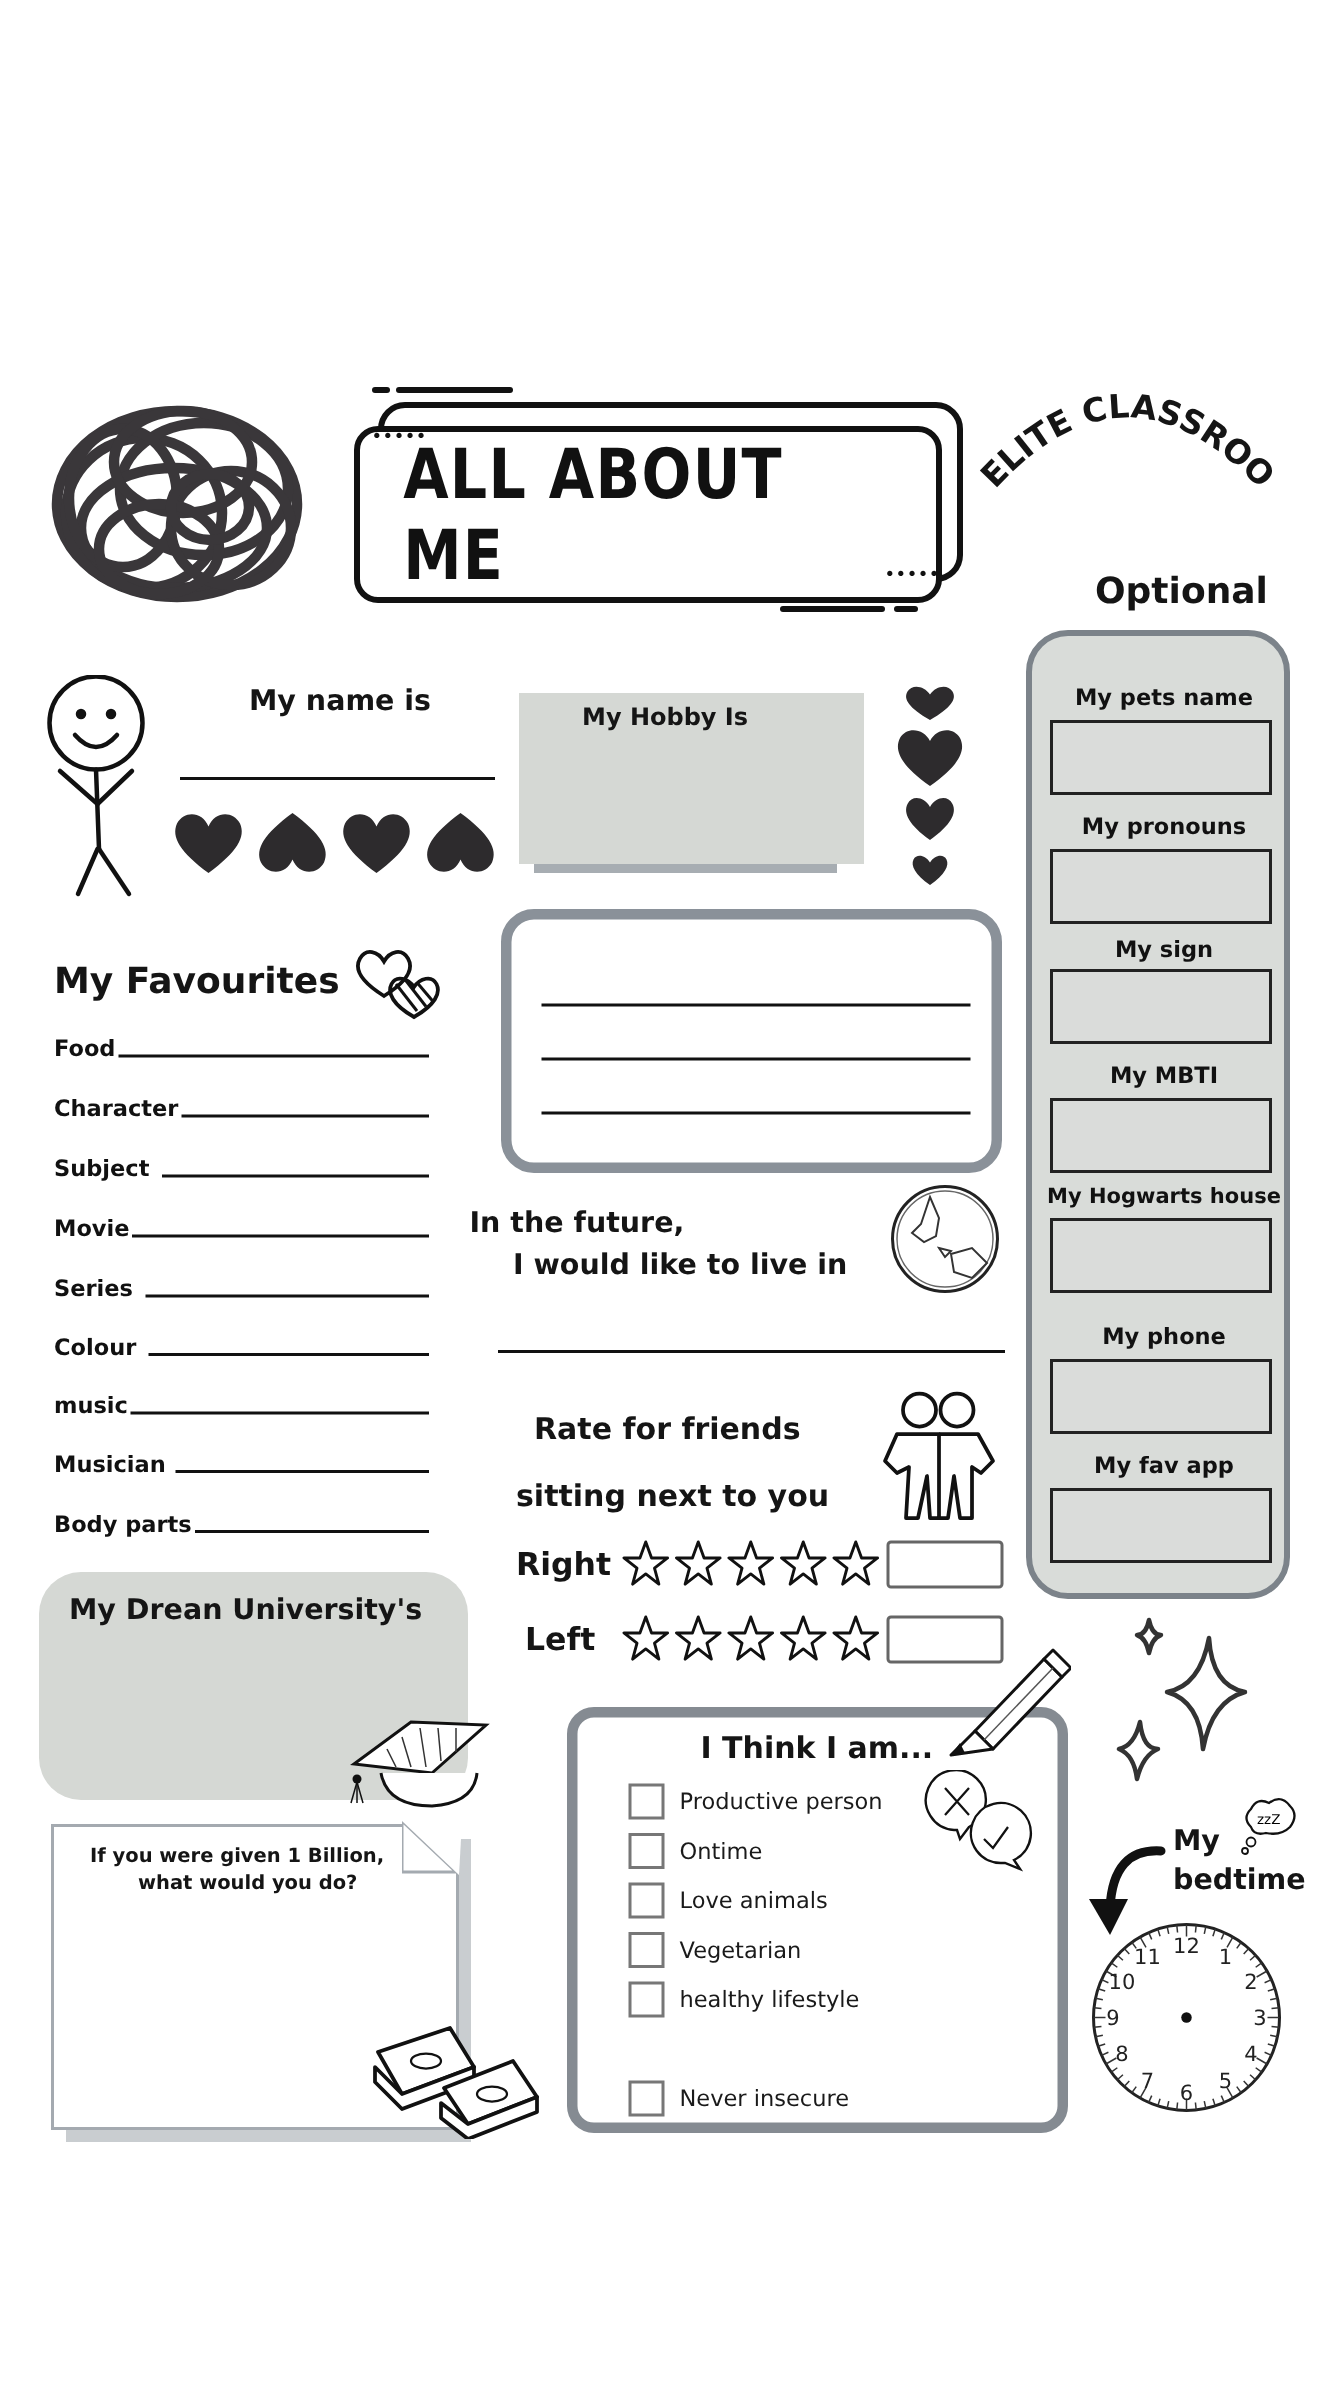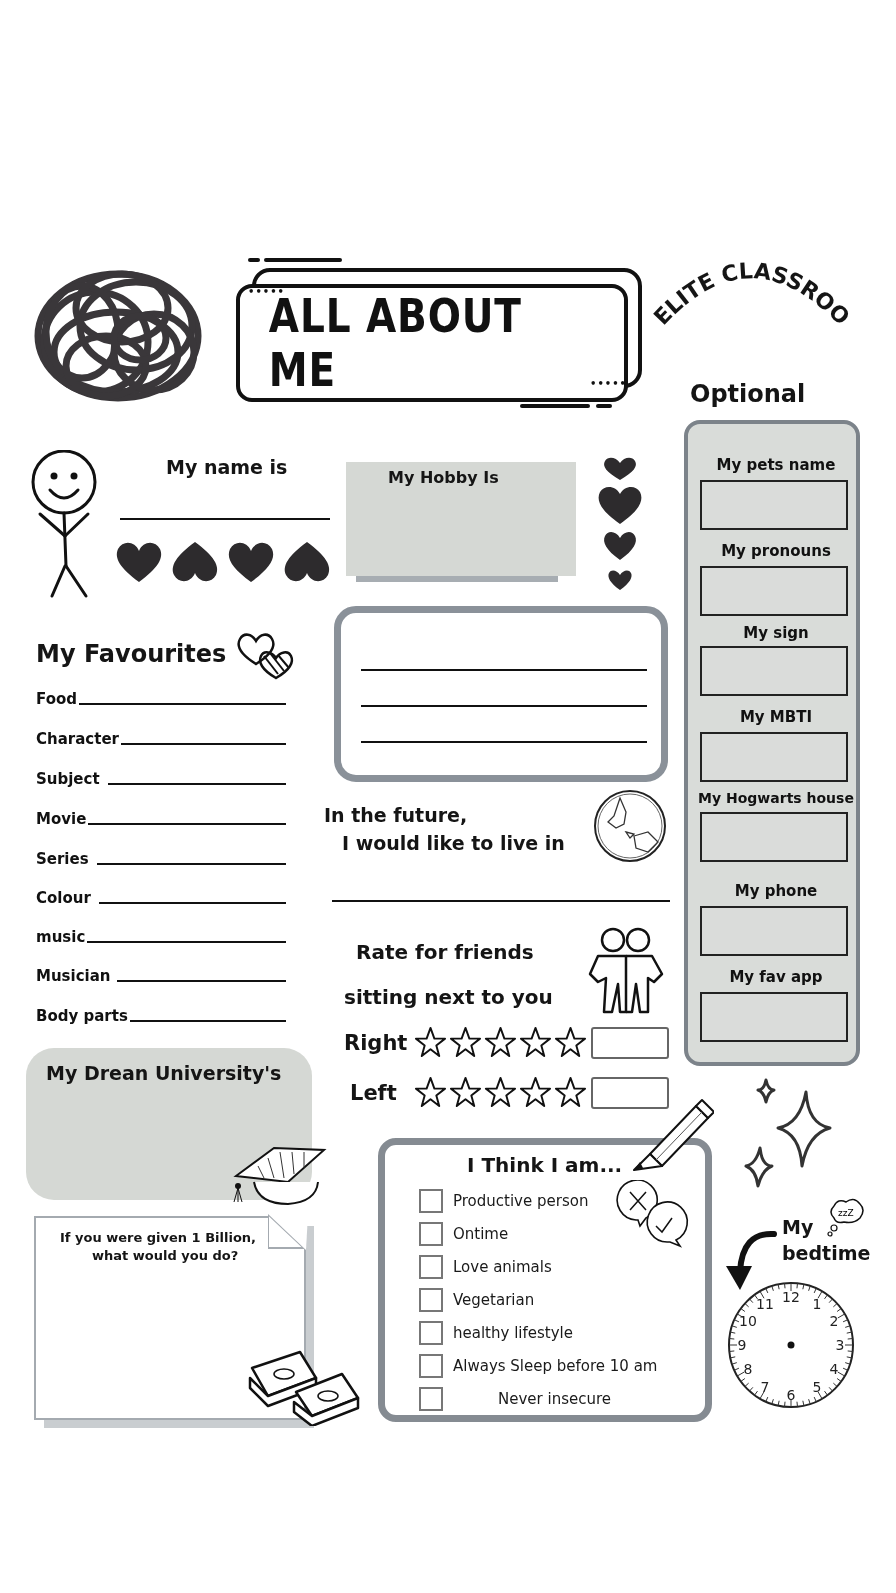--- a/index.html
+++ b/index.html
@@ -6,21 +6,21 @@
   body{width:896px;height:1593px;position:relative;overflow:hidden;font-family:"DejaVu Sans",sans-serif;color:#111;}
   .abs{position:absolute;}
   .hand{font-family:"DejaVu Sans",sans-serif;font-weight:bold;color:#151515;}
   
   .title-back{left:252px;top:268px;width:382px;height:112px;border:4px solid #111;border-radius:18px;}
   .title-front{left:236px;top:284px;width:384px;height:110px;border:4px solid #111;border-radius:16px;background:#fff;display:flex;align-items:center;justify-content:center;}
   .title-text{font-family:"DejaVu Sans",sans-serif;font-weight:bold;font-size:46px;letter-spacing:1px;transform:scaleX(0.85);}
   .dash{position:absolute;height:4px;background:#111;border-radius:2px;}
   .dots{position:absolute;font-size:10px;letter-spacing:1px;font-weight:bold;}
   
-  .opt-panel{left:684px;top:420px;width:168px;height:638px;background:#d9dcd9;border:4px solid #7c838a;border-radius:16px;}
+  .opt-panel{left:684px;top:420px;width:168px;height:638px;background:#d9dcd9;border:4px solid #7c838a;border-radius:28px;}
   .opt-label{position:absolute;left:0;width:176px;text-align:center;font-size:15px;font-weight:bold;}
   .opt-box{position:absolute;left:12px;width:144px;height:46px;border:2px solid #222;background:#dadcda;}
   
   .fav-row{position:absolute;left:36px;width:250px;height:22px;display:flex;align-items:flex-end;}
   .fav-label{font-size:15px;font-weight:bold;white-space:nowrap;}
   .fav-line{flex:1;border-bottom:2px solid #111;margin-left:2px;margin-bottom:3px;}
   
   .hobby-shadow{left:356px;top:472px;width:202px;height:110px;background:#a7adb2;}
   .hobby{left:346px;top:462px;width:230px;height:114px;background:#d5d8d4;}
   
@@ -72,21 +72,21 @@
 
 <svg class="abs" style="left:640px;top:240px;" width="230" height="110" viewBox="0 0 230 110">
   <defs>
       <path id="arc" d="M 22 88 Q 110 -10 200 86"></path>
     </defs>
   <text font-family="DejaVu Sans, sans-serif" font-weight="bold" font-size="22" fill="#151515">
     <textPath href="#arc" startOffset="2">ELITE CLASSROOM</textPath>
   </text>
 </svg>
 
-<div class="abs hand" style="left:690px;top:380px;font-size:24px;">Optional</div>
+<div class="abs hand" style="left:730px;top:380px;font-size:24px;">Optional</div>
 
 <svg class="abs" style="left:30px;top:450px;" width="70" height="150" viewBox="0 0 70 150">
   <g fill="none" stroke="#111" stroke-width="3" stroke-linecap="round">
     <circle cx="34" cy="32" r="31"></circle>
     <path d="M20 40 Q34 56 48 40"></path>
     <line x1="34" y1="63" x2="36" y2="116"></line>
     <line x1="10" y1="64" x2="35" y2="86"></line>
     <line x1="58" y1="64" x2="35" y2="86"></line>
     <line x1="35" y1="116" x2="22" y2="146"></line>
     <line x1="36" y1="116" x2="56" y2="146"></line>
@@ -170,21 +170,21 @@
     <span class="fav-label">Body parts</span>
     <span class="fav-line"></span>
   </div>
 
 <div class="abs funfact">
   <div class="ff-line" style="top:56px;"></div>
   <div class="ff-line" style="top:92px;"></div>
   <div class="ff-line" style="top:128px;"></div>
 </div>
 
-<div class="abs hand" style="left:324px;top:804px;font-size:19px;text-align:right;">In the future,</div>
+<div class="abs hand" style="left:313px;top:804px;font-size:19px;text-align:right;">In the future,</div>
 <div class="abs hand" style="left:342px;top:832px;font-size:19px;">I would like to live in</div>
 <svg class="abs" style="left:590px;top:788px;" width="80" height="76" viewBox="0 0 80 76">
   <circle cx="40" cy="38" r="35" fill="none" stroke="#222" stroke-width="2"></circle>
   <circle cx="40" cy="38" r="32" fill="none" stroke="#666" stroke-width="1"></circle>
   <path d="M30 10 L36 24 L34 36 L26 40 L18 34 L24 28Z M44 48 L58 44 L68 54 L58 64 L46 60Z M36 44 L44 46 L40 50Z" fill="none" stroke="#333" stroke-width="1.3"></path>
 </svg>
 <div class="abs" style="left:332px;top:900px;width:338px;border-bottom:2px solid #111;"></div>
 
 <div class="abs hand" style="left:356px;top:940px;font-size:20px;">Rate for friends</div>
 <div class="abs hand" style="left:344px;top:970px;font-size:20px;margin-top:15px;">sitting next to you</div>
@@ -313,25 +313,21 @@
       <span class="chk-label">Love animals</span>
     </div>
   <div class="chk-row" style="top:143px;">
       <div class="chk"></div>
       <span class="chk-label">Vegetarian</span>
     </div>
   <div class="chk-row" style="top:176px;">
       <div class="chk"></div>
       <span class="chk-label">healthy lifestyle</span>
     </div>
-  <div class="chk-row" style="top:209px;">
-      <div class="chk"></div>
-      <span class="chk-label">Always Sleep before 10 am</span>
-    </div>
-  <div class="chk-row" style="top:242px;gap:45px;">
+  <div class="chk-row" style="top:242px;">
       <div class="chk"></div>
       <span class="chk-label">Never insecure</span>
     </div>
 </div>
 <svg class="abs" style="left:630px;top:1098px;" width="84" height="76" viewBox="0 0 84 76">
   <g fill="#fff" stroke="#111" stroke-width="2" stroke-linejoin="round">
     <path d="M20 56 L66 8 L78 20 L32 68Z"></path>
     <path d="M20 56 L32 68 L4 72Z"></path>
     <path d="M66 8 L72 2 L84 14 L78 20Z"></path>
   </g>

